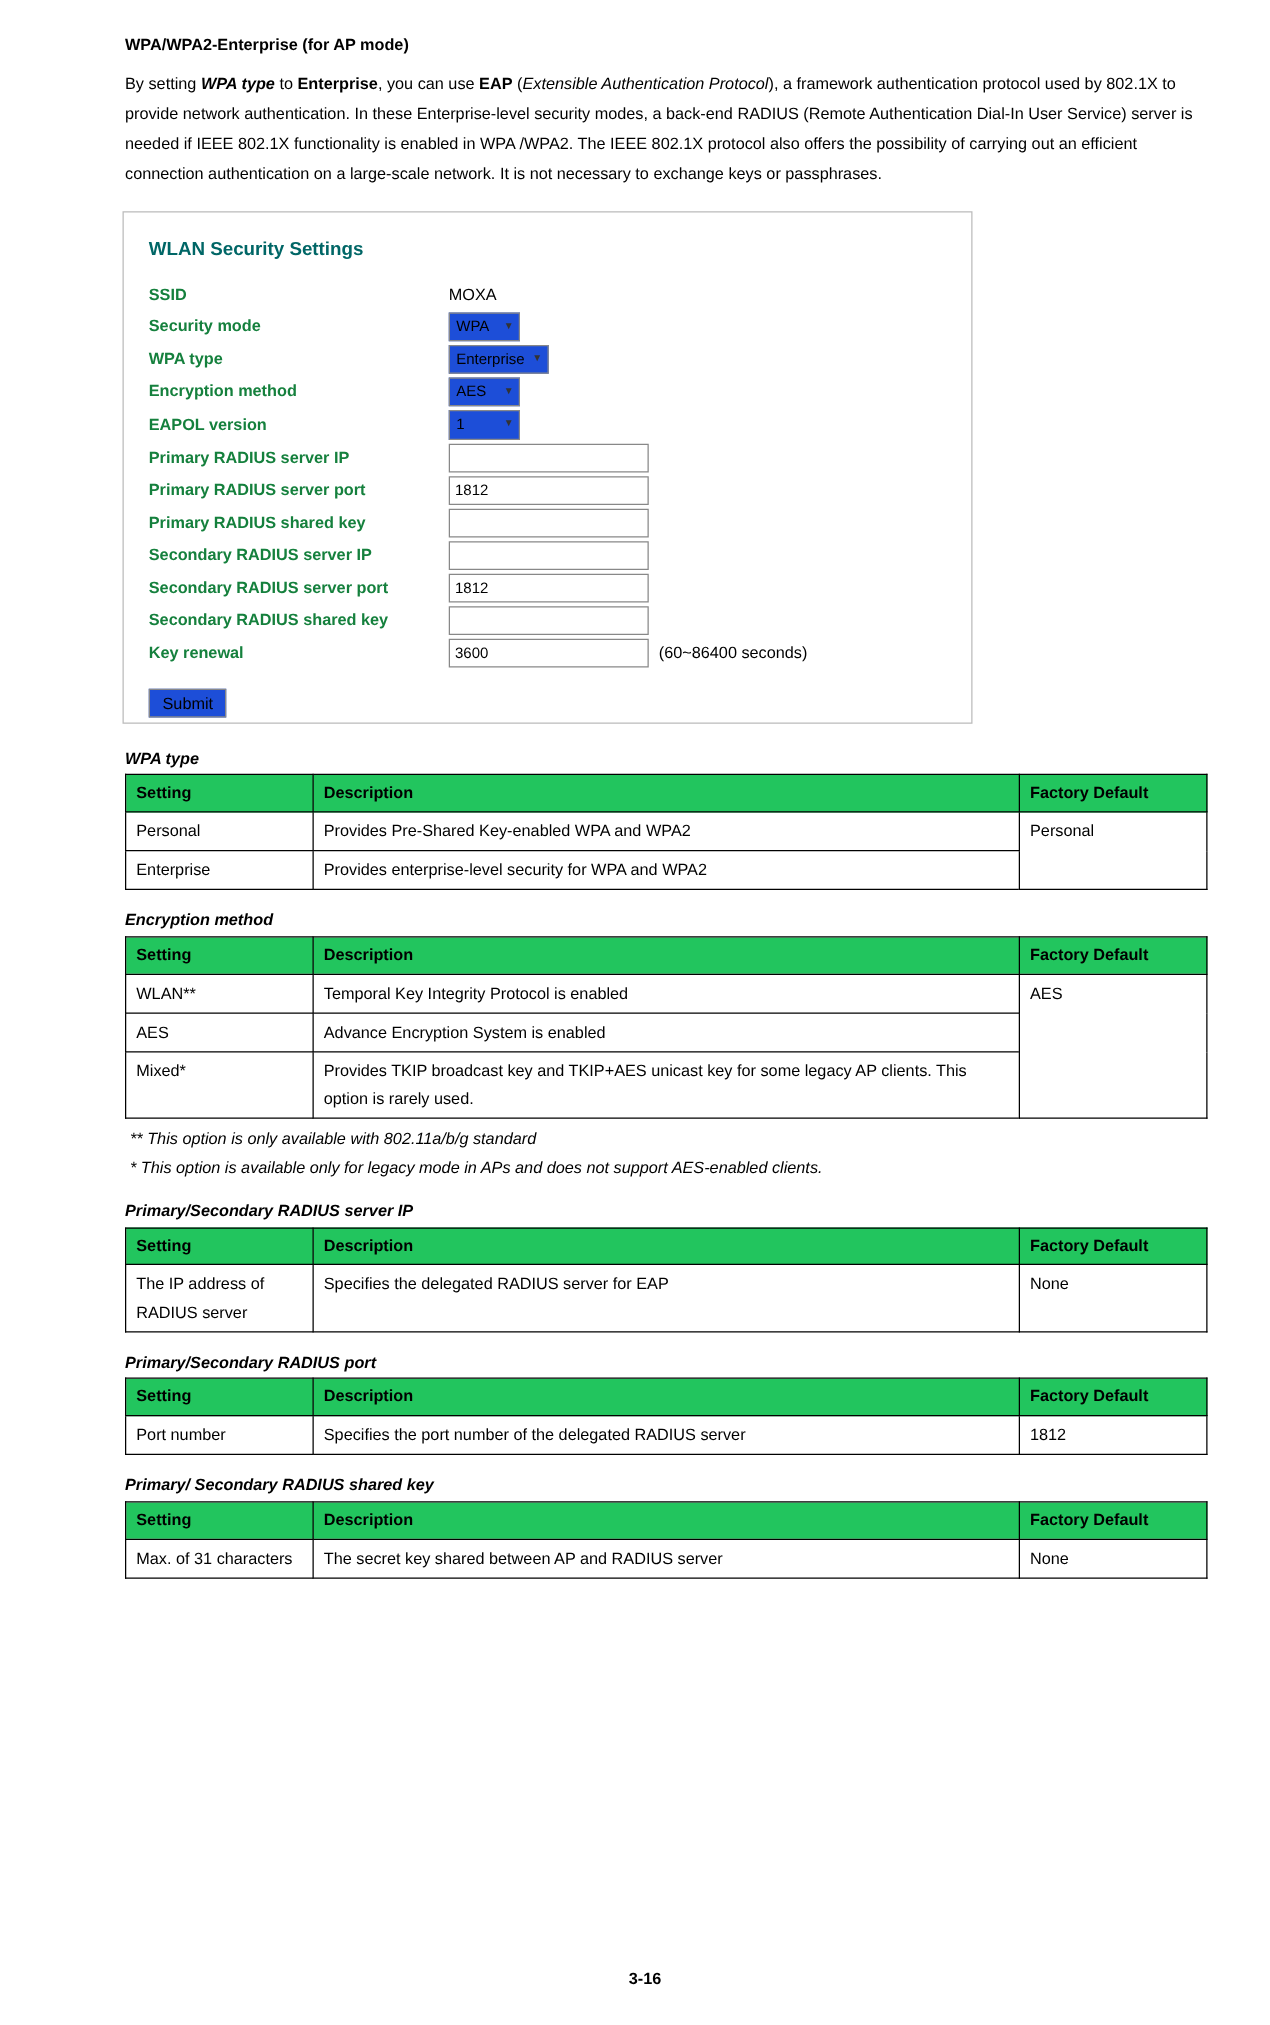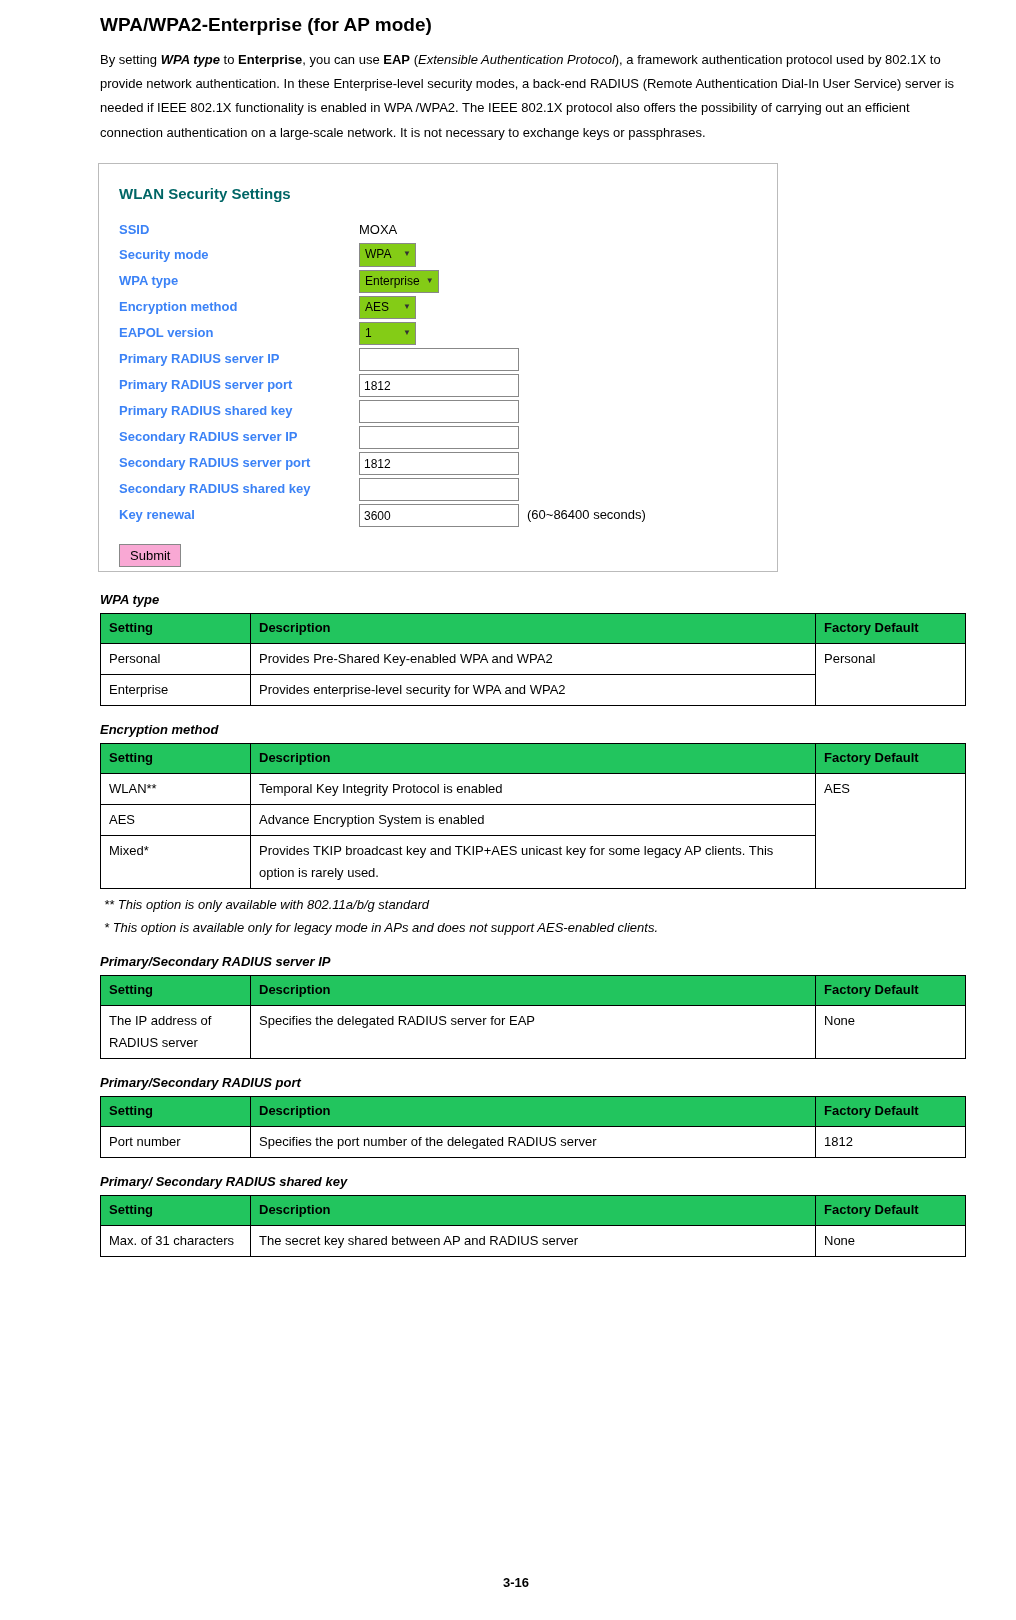--- a/index.html
+++ b/index.html
@@ -23,23 +23,23 @@
     font-weight: bold;
     font-size: 14px;
     padding: 6px 0 3px 0;
     border-bottom: 2px solid #000;
   }
   .content {
     padding: 10px 0 0 70px;
     padding-right: 20px;
   }
   h2.section-title {
-    font-size: 19px;
-    font-weight: bold;
-    margin: 0 0 8px 0;
+    font-size: 13px;
+    font-weight: bold;
+    margin: 16px 0 8px 0;
   }
   .intro {
     font-size: 13px;
     line-height: 1.85;
   }
   .intro b { font-weight: bold; }
   .intro i { font-style: italic; }
 
   .settings-box {
     border: 1px solid #bbb;
@@ -56,33 +56,33 @@
     margin-bottom: 14px;
   }
   .form-row {
     display: flex;
     align-items: center;
     margin: 3px 0;
     font-size: 13px;
   }
   .form-row .flabel {
     width: 240px;
-    color: #3b82f6;
+    color: #15803d;
     font-weight: bold;
   }
   .form-row .fval {
     flex: 1;
     display: flex;
     align-items: center;
     gap: 8px;
   }
   .form-row .fval span.static { color:#000; }
   .dropdown {
     border: 1px solid #888;
-    background: #84cc16;
+    background: #1d4ed8;
     padding: 1px 18px 1px 5px;
     font-size: 12px;
     position: relative;
     display: inline-block;
     min-width: 32px;
   }
   .dropdown::after {
     content: "▼";
     font-size: 8px;
     position: absolute;
@@ -92,21 +92,21 @@
   }
   input.textin {
     border: 1px solid #888;
     padding: 2px 4px;
     font-size: 12px;
     width: 150px;
     height: 17px;
   }
   .submit-btn {
     border: 1px solid #888;
-    background: #f9a8d4;
+    background: #1d4ed8;
     padding: 3px 10px;
     font-size: 13px;
     margin-top: 14px;
     cursor: pointer;
   }
   .subhead {
     font-style: italic;
     font-weight: bold;
     margin: 14px 0 2px 0;
     font-size: 13px;

